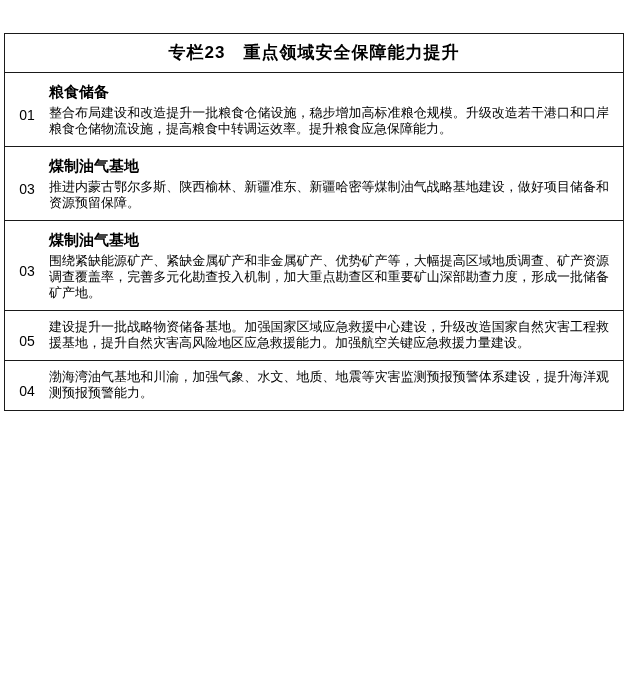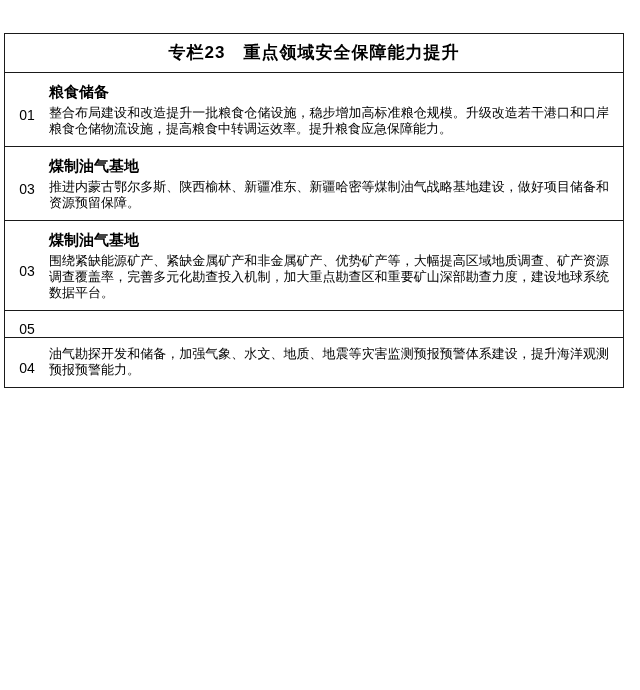--- a/index.html
+++ b/index.html
@@ -92,29 +92,30 @@
     <div class="item-body">
       <div class="item-head">煤制油气基地</div>
       <div class="item-text">推进内蒙古鄂尔多斯、陕西榆林、新疆准东、新疆哈密等煤制油气战略基地建设，做好项目储备和资源预留保障。</div>
     </div>
   </div>
 
   <div class="item">
     <div class="item-num">03</div>
     <div class="item-body">
       <div class="item-head">煤制油气基地</div>
-      <div class="item-text">围绕紧缺能源矿产、紧缺金属矿产和非金属矿产、优势矿产等，大幅提高区域地质调查、矿产资源调查覆盖率，完善多元化勘查投入机制，加大重点勘查区和重要矿山深部勘查力度，建设地球系统数据平台。</div>
+      <div class="item-text">围绕紧缺能源矿产、紧缺金属矿产和非金属矿产、优势矿产等，大幅提高区域地质调查、矿产资源调查覆盖率，完善多元化勘查投入机制，加大重点勘查区和重要矿山深部勘查力度，形成一批储备矿产地。</div>
     </div>
   </div>
 
   <div class="item">
     <div class="item-num">05</div>
     <div class="item-body">
+      <div class="item-text">建设提升一批战略物资储备基地。加强国家区域应急救援中心建设，升级改造国家自然灾害工程救援基地，提升自然灾害高风险地区应急救援能力。加强航空关键应急救援力量建设。</div>
     </div>
   </div>
 
   <div class="item">
     <div class="item-num">04</div>
     <div class="item-body">
-      <div class="item-text">油气勘探开发和储备，加强气象、水文、地质、地震等灾害监测预报预警体系建设，提升海洋观测预报预警能力。</div>
+      <div class="item-text">渤海湾油气基地和川渝，加强气象、水文、地质、地震等灾害监测预报预警体系建设，提升海洋观测预报预警能力。</div>
     </div>
   </div>
 </div>
 
 </body></html>

